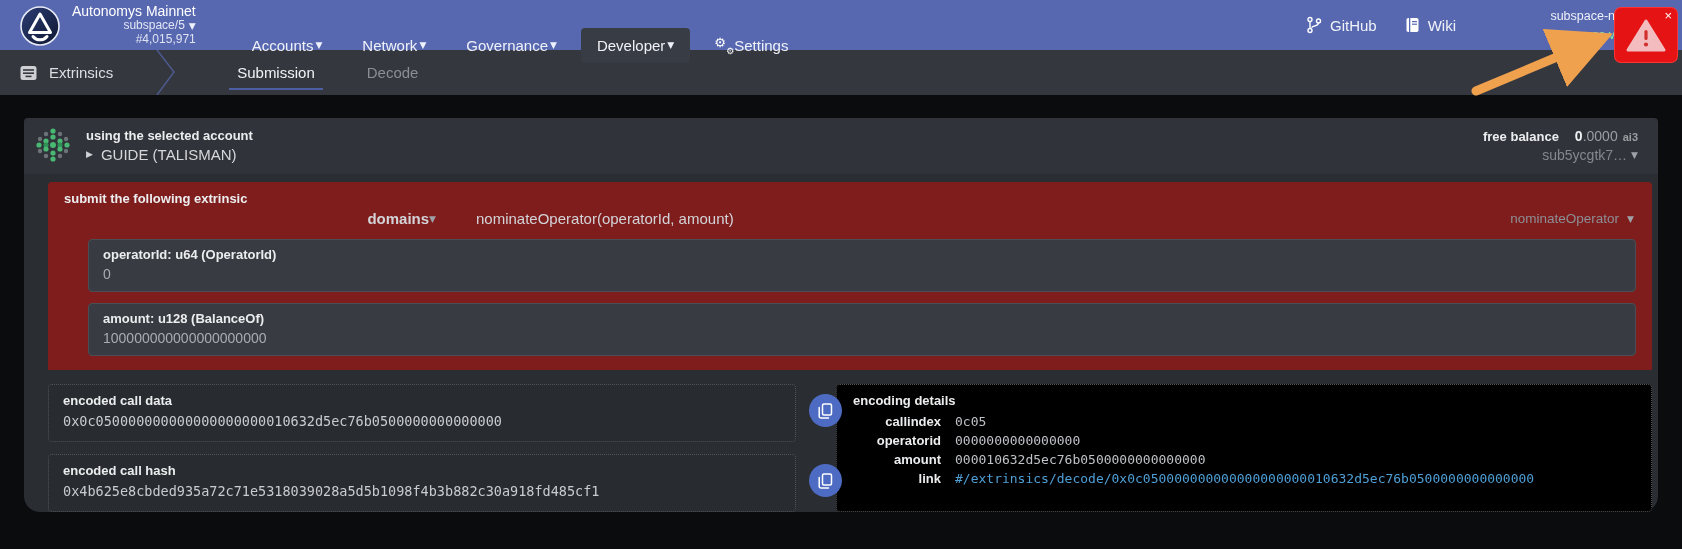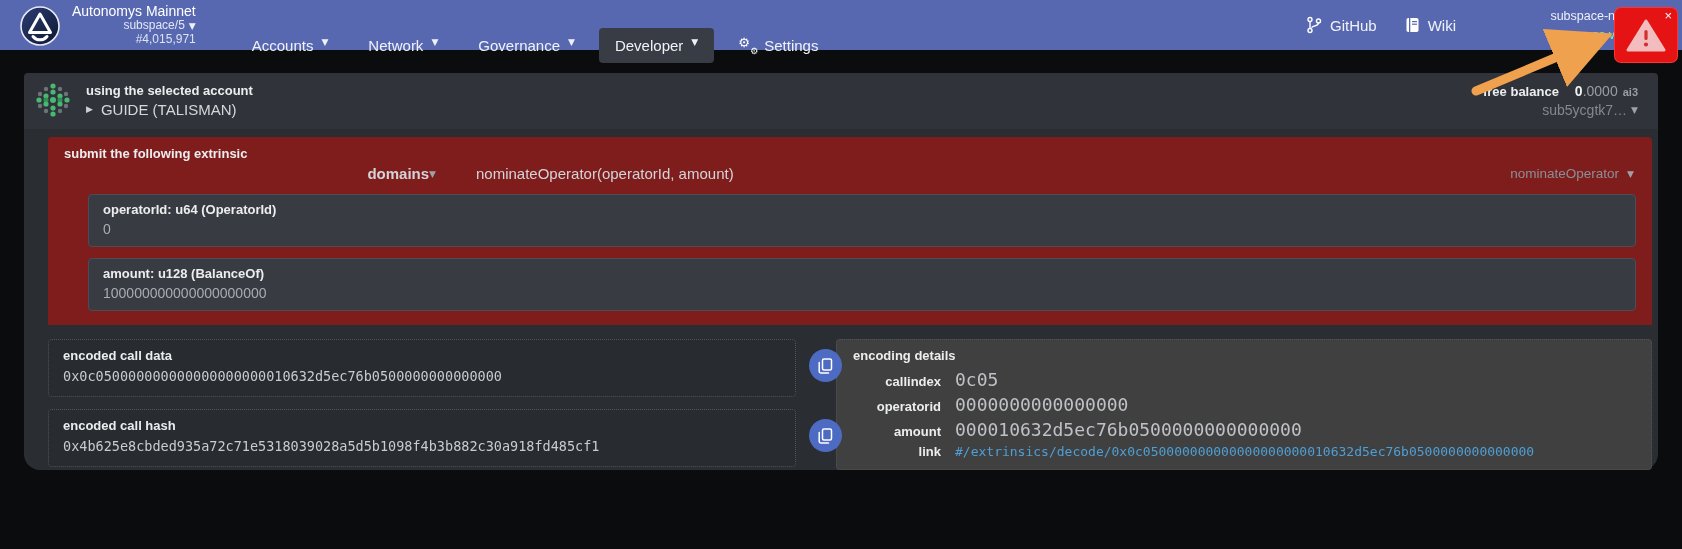--- a/index.html
+++ b/index.html
@@ -9,21 +9,21 @@
 
   
   .header { position:relative; height:50px; background:#5768b1; display:flex; align-items:center; padding:0 16px; }
   .logo { width:40px; height:40px; margin:2px 12px 0 4px; flex:0 0 auto; cursor:pointer; }
   .net-info { display:flex; flex-direction:column; align-items:flex-end; margin-right:40px; line-height:1.15; }
   .net-name { font-size:14px; color:#fff; }
   .net-chain { font-size:12px; color:#e3e7f5; display:flex; align-items:center; gap:4px; cursor:pointer; }
   .net-block { font-size:12px; color:#dfe3f2; }
   .caret { font-family:"DejaVu Sans", sans-serif; font-size:9px; color:#eef1fb; }
   .menu { display:flex; align-items:center; gap:8px; }
-  .menu-item { display:flex; align-items:flex-start; gap:8px; padding:9px 16px; font-size:15px; color:#f0f2f8; border-radius:4px; cursor:pointer;margin-top:40px; }
+  .menu-item { display:flex; align-items:center; gap:2px; padding:9px 16px; font-size:15px; color:#f0f2f8; border-radius:4px; cursor:pointer;margin-top:40px; }
   .menu-item.active { background:#383c44; }
   .gears { position:relative; width:18px; height:16px; font-family:"DejaVu Sans", sans-serif; color:#fff; }
   .gears .g1 { position:absolute; left:0; top:-2px; font-size:13px; }
   .gears .g2 { position:absolute; right:-2px; bottom:-3px; font-size:9px; }
   .spacer { flex:1; }
   .ext-links { display:flex; align-items:center; gap:28px; margin-right:210px; }
   .ext-link { display:flex; align-items:center; gap:8px; font-size:15px; color:#f0f2f8; cursor:pointer; }
   .node-info { position:absolute; top:7px; right:67px; text-align:right; line-height:1.5; z-index:1; }
   .node-info .l1 { font-size:12.5px; color:#eef0f8; white-space:nowrap; }
   .node-info .l2 { font-size:12.5px; color:#86efac; white-space:nowrap; }
@@ -68,24 +68,24 @@
 
   .params { margin:2px 0 0 24px; display:flex; flex-direction:column; gap:11px; padding-bottom:10px; }
   .param-box { background:#383b41; border:1px solid #4b4e55; border-radius:4px; padding:7px 14px 9px; }
   .param-val { font-size:14px; color:#aaacb1; margin-top:4px; cursor:text; }
 
   .outputs { display:flex; margin:0 6px 0 24px; gap:40px; }
   .out-left { flex:0 0 748px; display:flex; flex-direction:column; gap:12px; }
   .out-box { position:relative; border:1px dotted #515459; border-radius:4px; background:#282b2f; padding:8px 14px 12px; }
   .mono { font-family:"DejaVu Sans Mono", monospace; font-size:13.5px; color:#c9cbcf; margin-top:5px; word-break:break-all; }
   .copy-btn { position:absolute; right:-47px; top:9px; width:33px; height:33px; border-radius:50%; background:#4d6bc2; border:none; display:flex; align-items:center; justify-content:center; cursor:pointer; }
-  .out-right { flex:1; border:1px dotted #515459; border-radius:4px; background:#404040; padding:8px 16px 10px; }
+  .out-right { flex:1; border:1px dotted #515459; border-radius:4px; background:#000000; padding:8px 16px 10px; }
   .enc-grid { display:grid; grid-template-columns:88px 1fr; column-gap:14px; row-gap:4px; margin-top:6px; align-items:baseline; }
   .enc-key { font-size:13px; font-weight:bold; color:#ecedef; text-align:right; }
-  .enc-val { font-family:"DejaVu Sans Mono", monospace; font-size:18px; color:#bfc1c6; }
+  .enc-val { font-family:"DejaVu Sans Mono", monospace; font-size:13px; color:#bfc1c6; }
   .enc-link { font-family:"DejaVu Sans Mono", monospace; font-size:13px; color:#4e9fd6; text-decoration:none; cursor:pointer; word-break:break-all; }
 
   .actions { display:flex; justify-content:flex-end; align-items:center; gap:44px; padding:26px 142px 0 0; }
 </style>
 </head>
 <body>
 
 <div class="page">
 
   <div class="header">
@@ -171,20 +171,38 @@
 
   <svg class="arrow-annot" width="160" height="75" viewBox="0 0 160 75">
     <defs>
       <marker id="ah" markerWidth="7" markerHeight="7" refX="4" refY="3.5" orient="auto">
         <path d="M0 0 L7 3.5 L0 7 Z" fill="#f0a14e"></path>
       </marker>
     </defs>
     <line x1="14" y1="63" x2="126" y2="16" stroke="#f0a14e" stroke-width="9" stroke-linecap="round" marker-end="url(#ah)"></line>
   </svg>
 
+  <div class="tabbar">
+    <div class="app-title">
+      <svg width="17" height="16" viewBox="0 0 17 16">
+        <rect x="0.5" y="1" width="16" height="14" rx="2.5" fill="#cfd0d4"></rect>
+        <rect x="3" y="4.2" width="11" height="1.6" fill="#34373e"></rect>
+        <rect x="3" y="7.4" width="11" height="1.6" fill="#34373e"></rect>
+        <rect x="5.5" y="10.6" width="6" height="1.6" fill="#34373e"></rect>
+      </svg>
+      <span>Extrinsics</span>
+    </div>
+    <svg class="chev-div" width="22" height="45" viewBox="0 0 22 45">
+      <polyline points="2,0 19,22 2,45" fill="none" stroke="#4d5a8e" stroke-width="1.5"></polyline>
+    </svg>
+    <div class="tabs">
+      <div class="tab active">Submission</div>
+      <div class="tab">Decode</div>
+    </div>
+  </div>
 
   <div class="content">
     <div class="panel">
 
       <div class="account-row">
         <svg class="identicon" viewBox="0 0 38 38">
           <circle cx="19" cy="5" r="2.6" fill="#49b873"></circle>
           <circle cx="12" cy="8" r="2.2" fill="#6d7477"></circle>
           <circle cx="26" cy="8" r="2.2" fill="#6d7477"></circle>
           <circle cx="19" cy="11" r="2.6" fill="#49b873"></circle>

